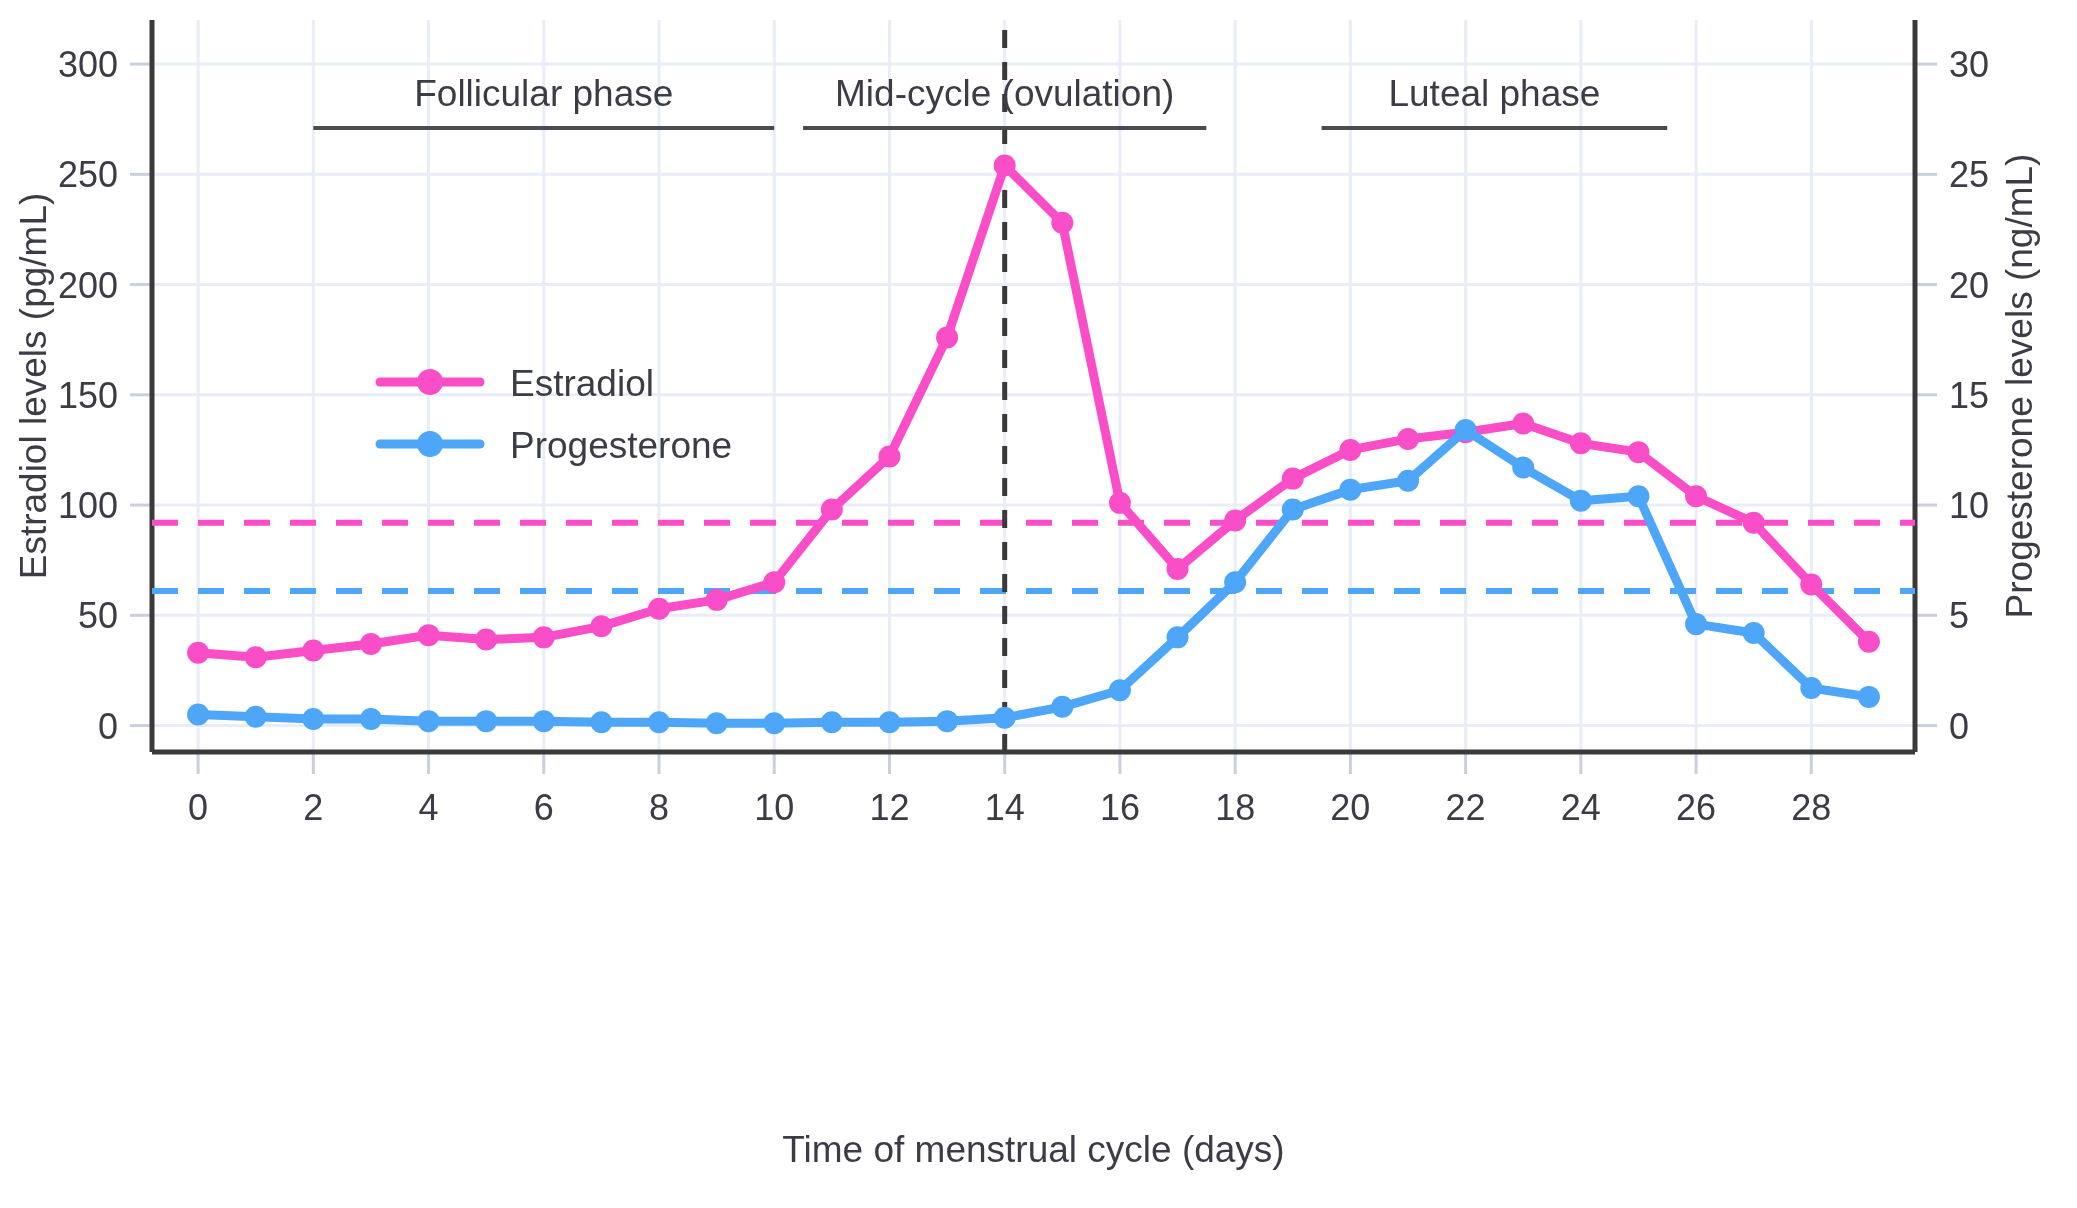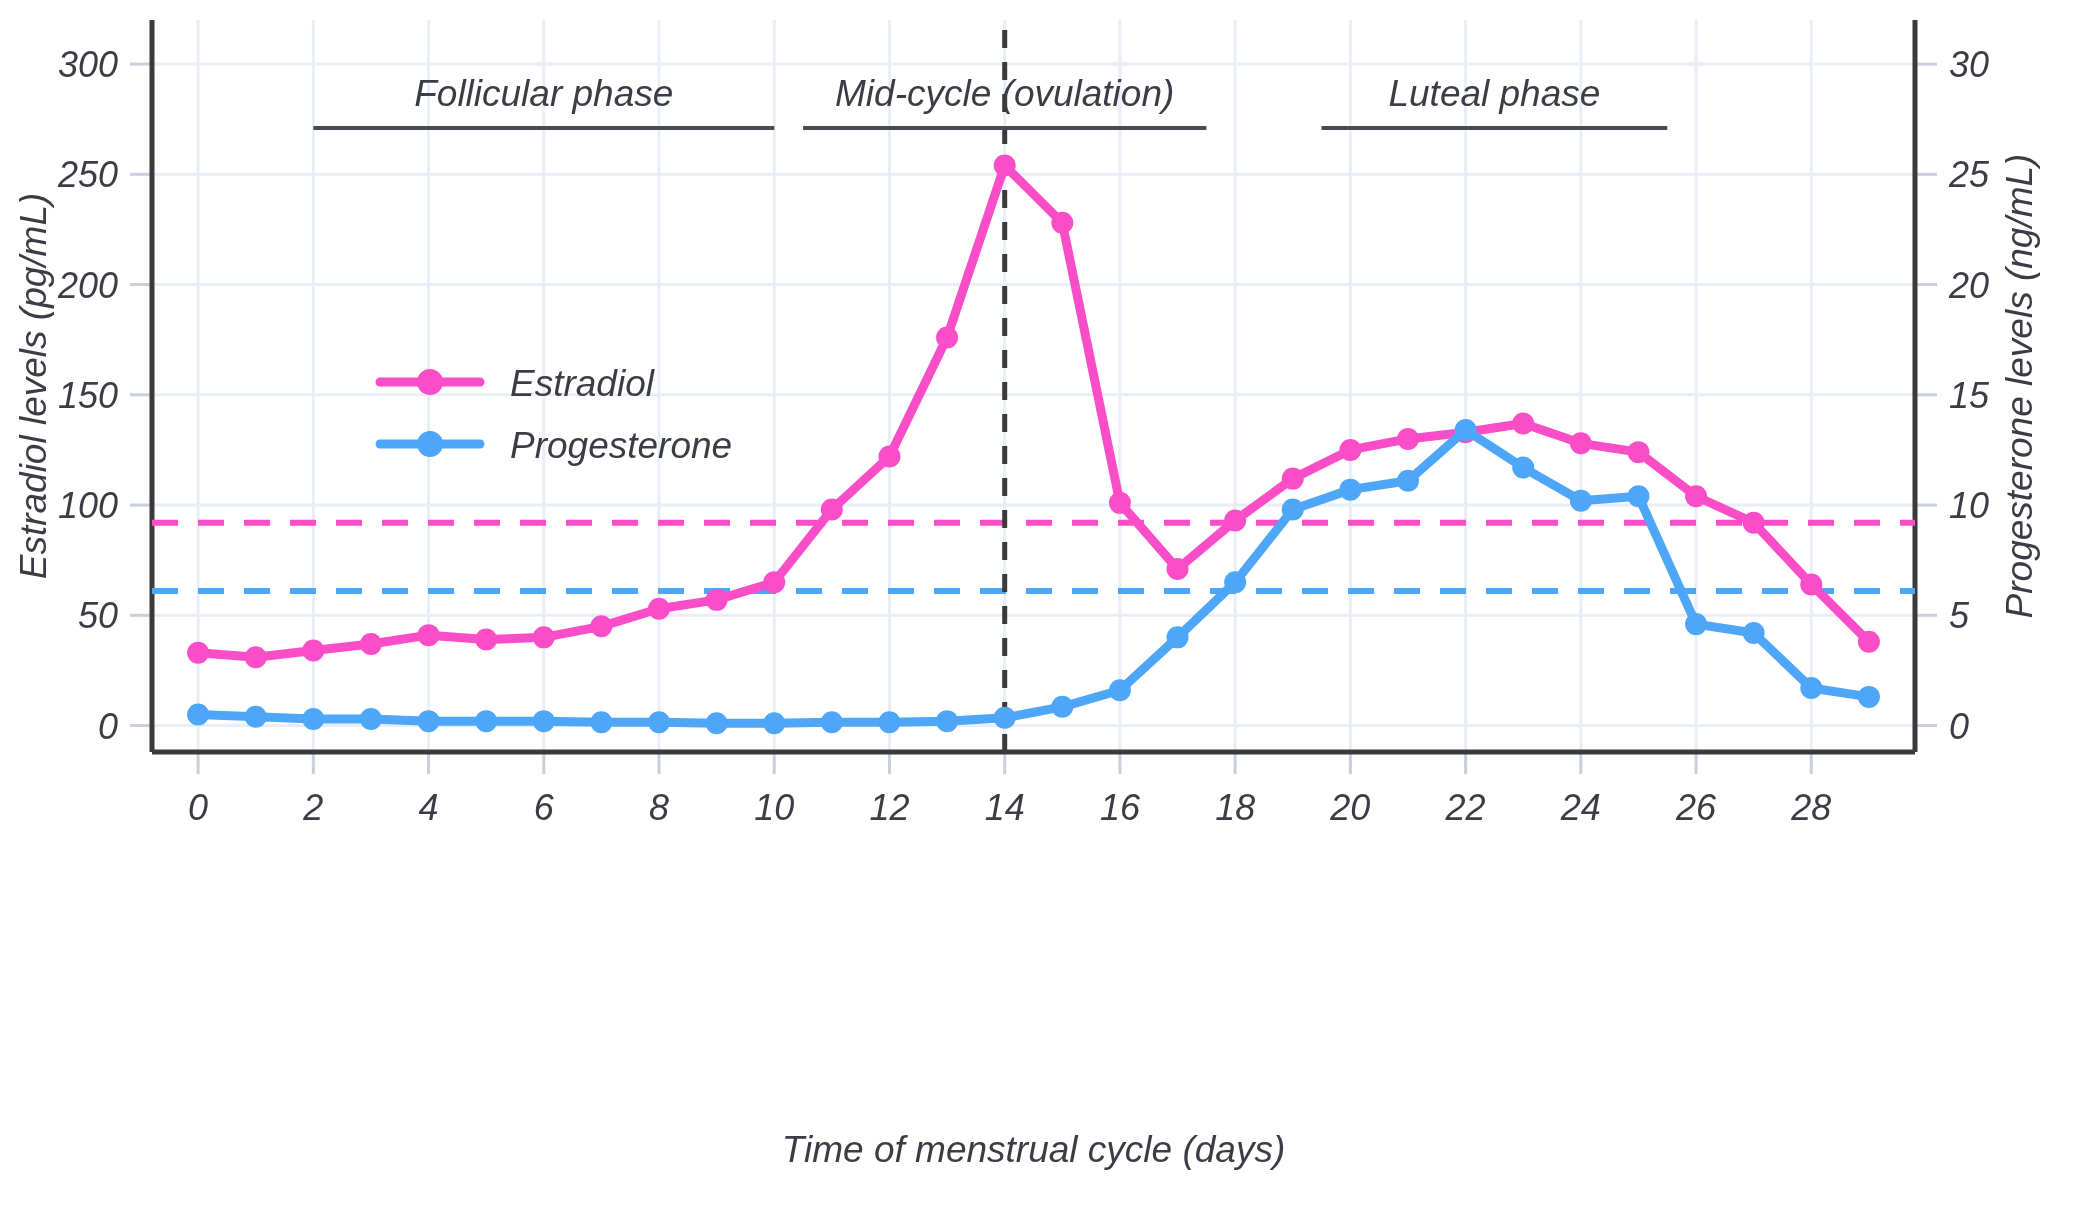--- a/index.html
+++ b/index.html
@@ -12,21 +12,20 @@
     height: 1208px;
     font-family: "Liberation Sans", sans-serif;
     color: #3c3c46;
     overflow: hidden;
   }
   #chart-root {
     position: relative;
     width: 2077px;
     height: 1073px;
     background: #ffffff;
-    font-style: italic;
   }
   svg.plot {
     position: absolute;
     left: 0;
     top: 0;
     width: 2077px;
     height: 1208px;
   }
   .axis-title {
     font-size: 37px;

